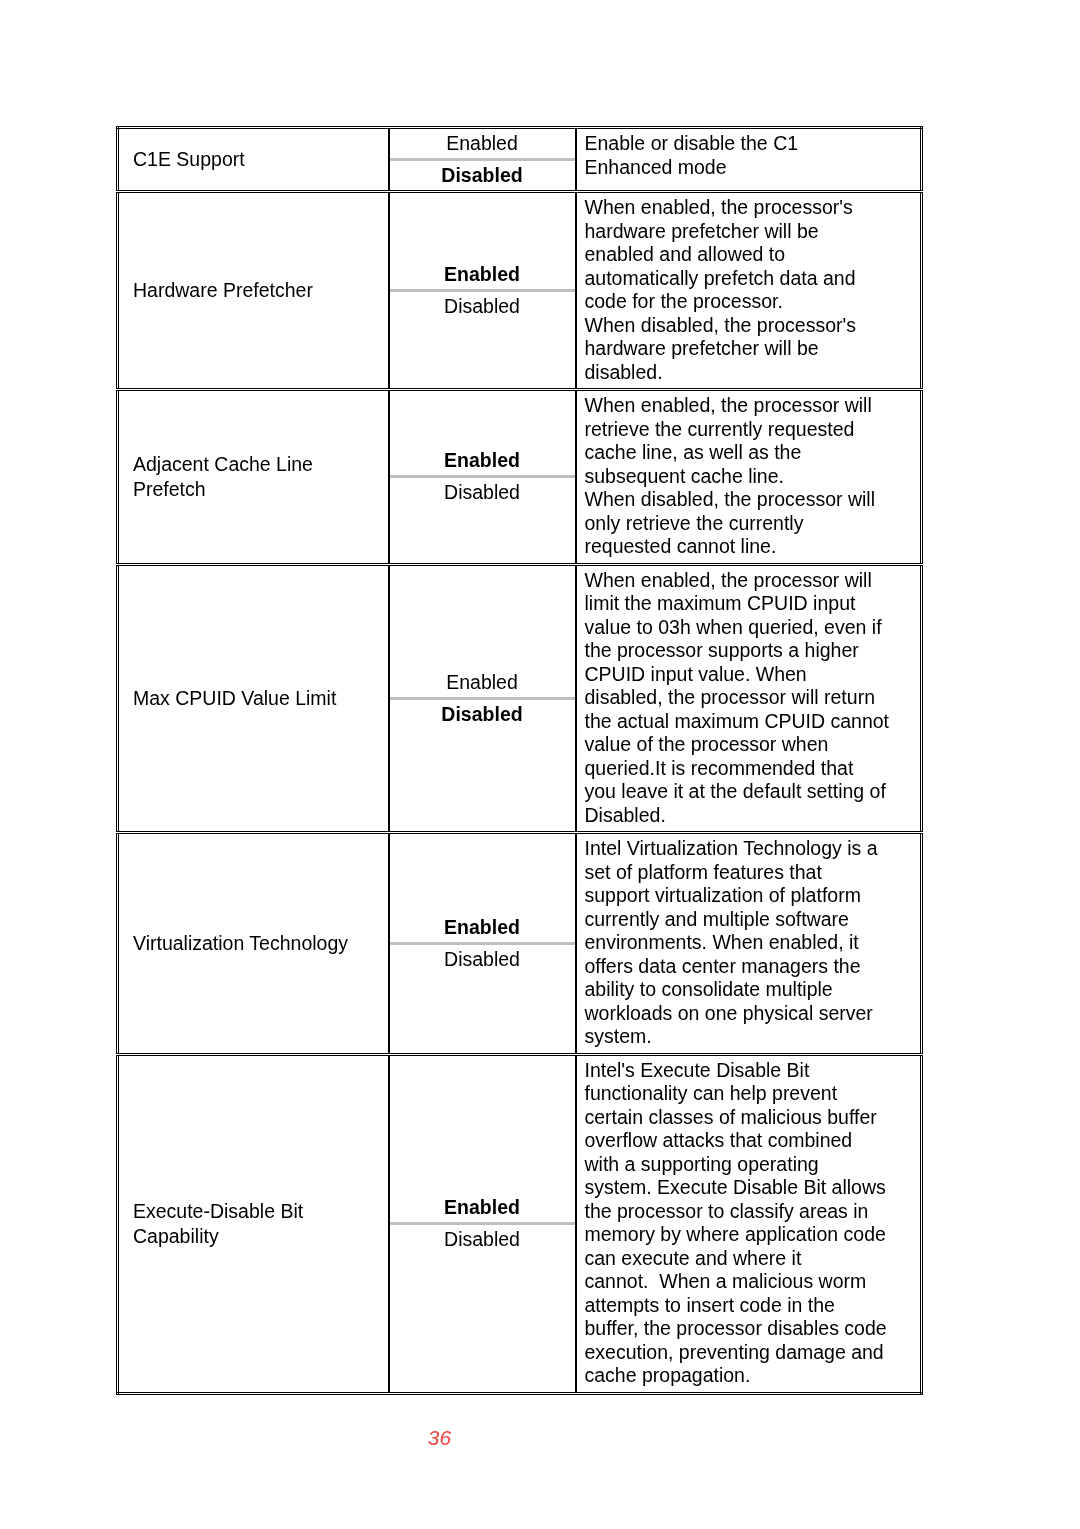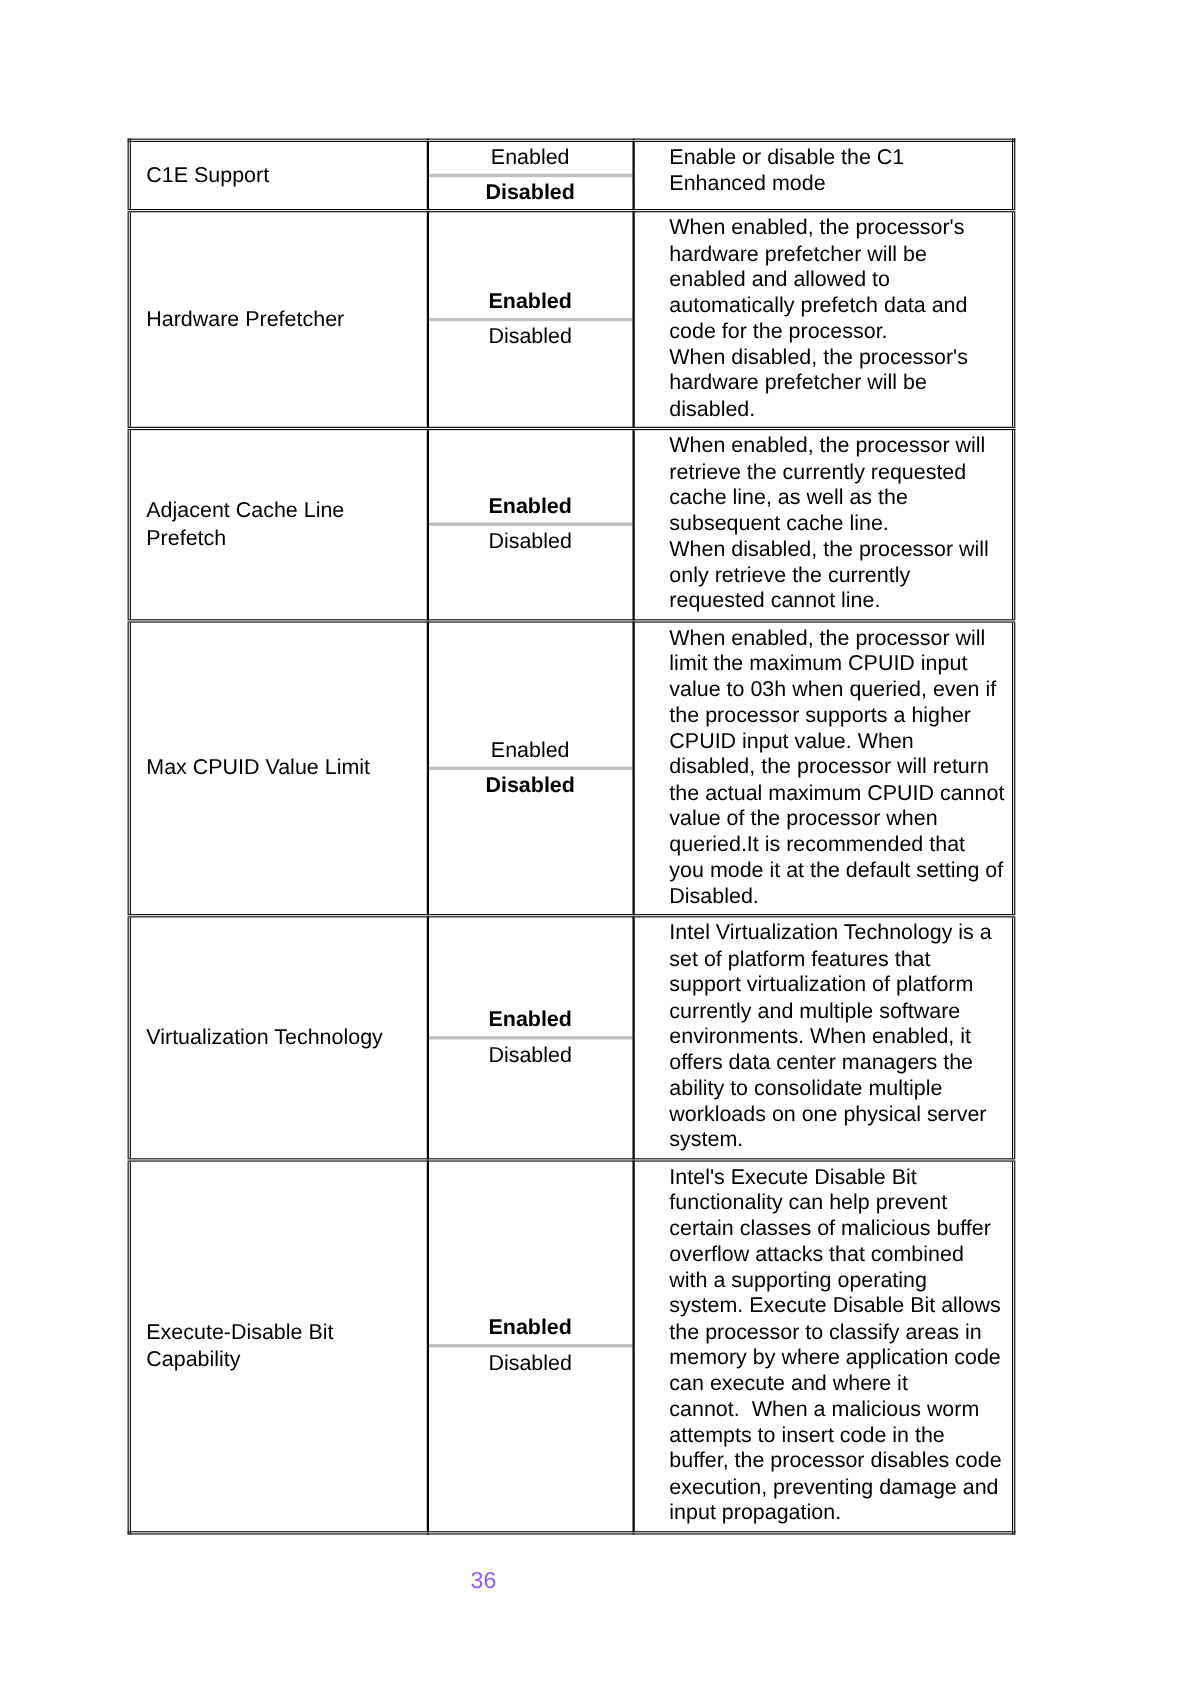--- a/index.html
+++ b/index.html
@@ -91,33 +91,34 @@
     padding: 2px 0;
   }
   .opt-stack tr.opt-row-second > td {
     border-top: 3px solid #bfbfbf;
     margin-top: 16px;
   }
   .opt-default {
     font-weight: bold;
   }
 
-  .desc-line { display: block; white-space: pre-wrap; margin-left: 24px; }
+  .desc-line { display: block; white-space: pre-wrap; }
   .desc-line b { font-weight: normal; }
 
   
   .page-number {
     position: absolute;
     left: 0;
     top: 1425px;
     width: 879px;
     text-align: center;
     font-size: 21px;
     line-height: 26px;
-    color: #8b5cf6;
+    color: #ef4444;
+    font-style: italic;
   }
 </style>
 </head>
 <body>
 
 <div class="page">
 
   <table class="settings-table">
     <colgroup>
       <col class="c-name">
@@ -210,21 +211,21 @@
           <td class="cell-desc">
             <span class="desc-line">When enabled, the processor will</span>
             <span class="desc-line">limit the maximum CPUID input</span>
             <span class="desc-line">value to <b>03h</b> when queried, even if</span>
             <span class="desc-line">the processor supports a higher</span>
             <span class="desc-line">CPUID input value. When</span>
             <span class="desc-line">disabled, the processor will return</span>
             <span class="desc-line">the actual maximum CPUID cannot</span>
             <span class="desc-line">value of the processor when</span>
             <span class="desc-line">queried.It is recommended that</span>
-            <span class="desc-line">you mode it at the default setting of</span>
+            <span class="desc-line">you leave it at the default setting of</span>
             <span class="desc-line">Disabled.</span>
           </td>
         </tr>
         <tr>
           <td class="cell-name">Virtualization Technology</td>
           <td class="cell-opt">
             <table class="opt-stack">
               <tbody>
                 <tr>
                   <td class="opt-default">Enabled</td>
@@ -268,21 +269,21 @@
             <span class="desc-line">overflow attacks that combined</span>
             <span class="desc-line">with a supporting operating</span>
             <span class="desc-line">system. Execute Disable Bit allows</span>
             <span class="desc-line">the processor to classify areas in</span>
             <span class="desc-line">memory by where application code</span>
             <span class="desc-line">can execute and where it</span>
             <span class="desc-line">cannot.  When a malicious worm</span>
             <span class="desc-line">attempts to insert code in the</span>
             <span class="desc-line">buffer, the processor disables code</span>
             <span class="desc-line">execution, preventing damage and</span>
-            <span class="desc-line">input propagation.</span>
+            <span class="desc-line">cache propagation.</span>
           </td>
         </tr>
       </tbody>
   </table>
 
   <div class="page-number">36</div>
 
 </div>
 
 </body></html>

